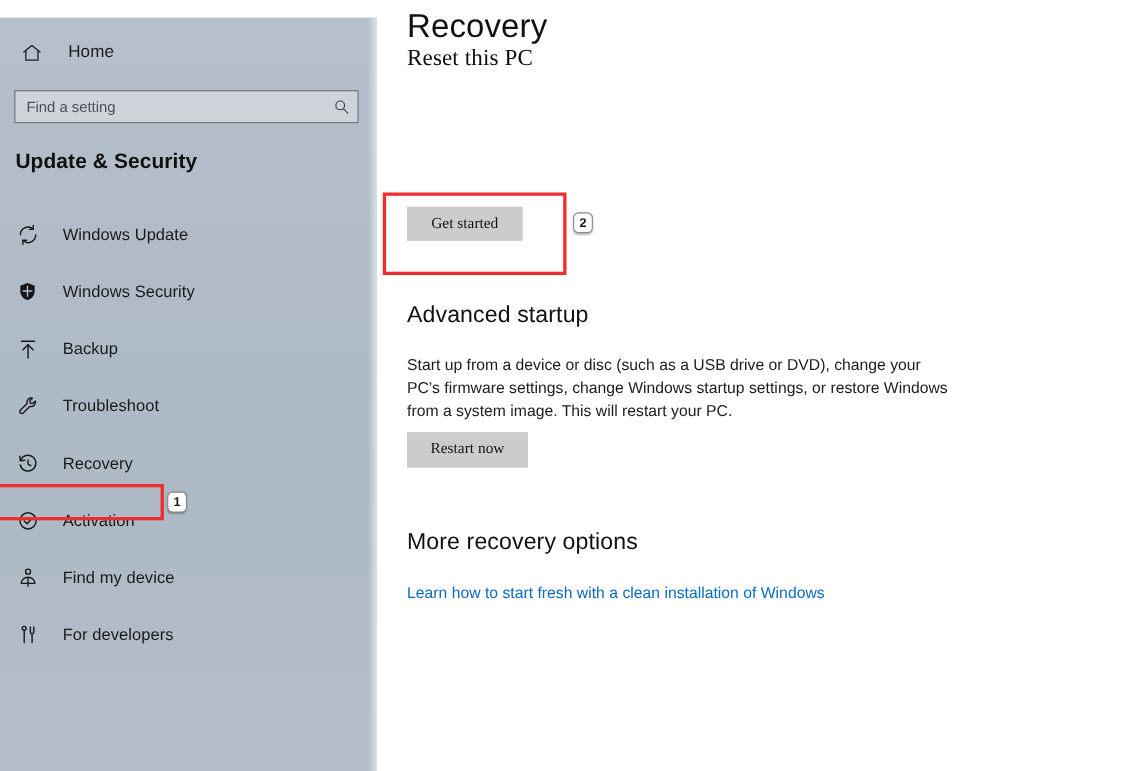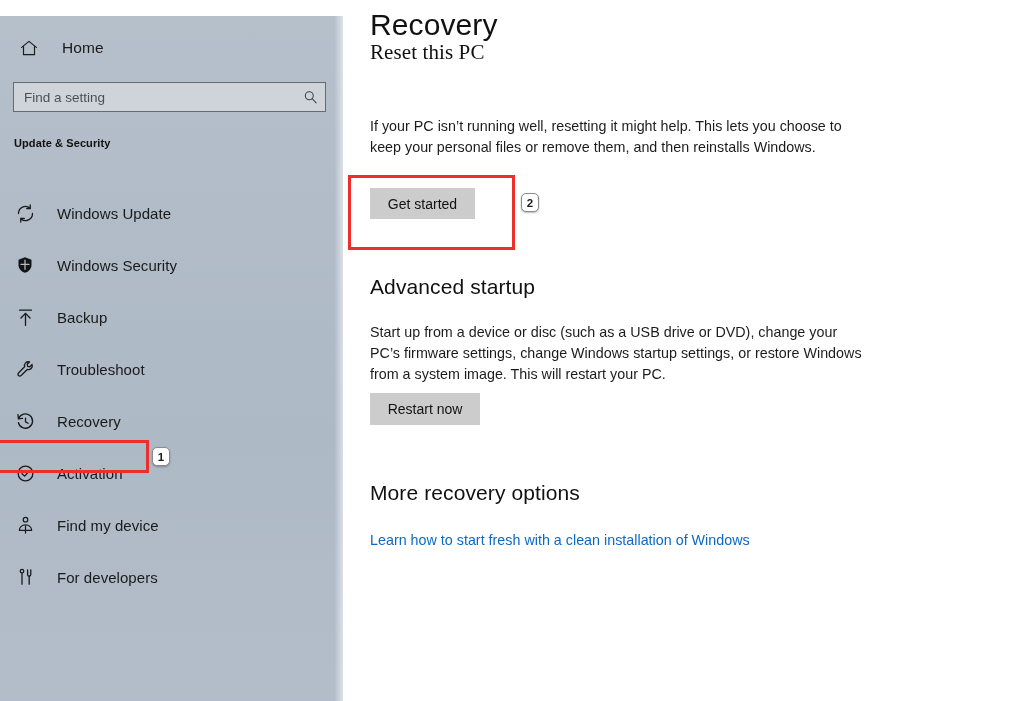--- a/index.html
+++ b/index.html
@@ -67,21 +67,21 @@
   .search-input::placeholder { color: #4c5054; opacity: 1; }
   .search-icon-btn {
     width: 30px; height: 100%;
     display: flex; align-items: center; justify-content: center;
     background: transparent; border: none; cursor: default; padding: 0;
   }
 
   .section-title {
     position: absolute;
     left: 14px; top: 121px;
-    font-size: 11px;
+    font-size: 19px;
     font-weight: bold;
     color: #101010;
     letter-spacing: .1px;
   }
 
   .nav-list {
     position: absolute;
     left: 0; top: 171px;
     width: 402px;
   }
@@ -134,21 +134,21 @@
     left: 27px;
     font-size: 14.3px;
     line-height: 21px;
     color: #1c1c1c;
     letter-spacing: .01px;
   }
   .win-btn {
     position: absolute;
     background: #cccccc;
     border: 1px solid #cccccc;
-    font-family: Liberation Sans, sans-serif;
+    font-family: Liberation Serif, serif;
     font-size: 14px;
     color: #121212;
     cursor: default;
     padding: 0 14px;
     text-align: center;
     line-height: 1;
   }
   .link {
     position: absolute;
     left: 27px;
@@ -301,21 +301,20 @@
     </div>
 
     <div id="sidebar-edge"></div>
   </div>
 
   <div id="main">
 
     <div class="page-title">Recovery</div>
 
     <div class="h2" style="top:40px;font-family:Liberation Serif, serif;">Reset this PC</div>
-    <div class="body-text" style="top:116px; width:492px;">If your PC isn’t running well, resetting it might help. This lets you choose to keep your personal files or remove them, and then reinstalls Windows.</div>
     <button class="win-btn" style="left:27px; top:188px; width:105px; height:31px;">Get started</button>
 
     <div class="h2" style="top:275px;">Advanced startup</div>
     <div class="body-text" style="top:322px; width:492px;">Start up from a device or disc (such as a USB drive or DVD), change your PC’s firmware settings, change Windows startup settings, or restore Windows from a system image. This will restart your PC.</div>
     <button class="win-btn" style="left:27px; top:393px; width:110px; height:32px;">Restart now</button>
 
     <div class="h2" style="top:481px;">More recovery options</div>
     <a class="link" style="top:532px;" href="#">Learn how to start fresh with a clean installation of Windows</a>
 
   </div>

